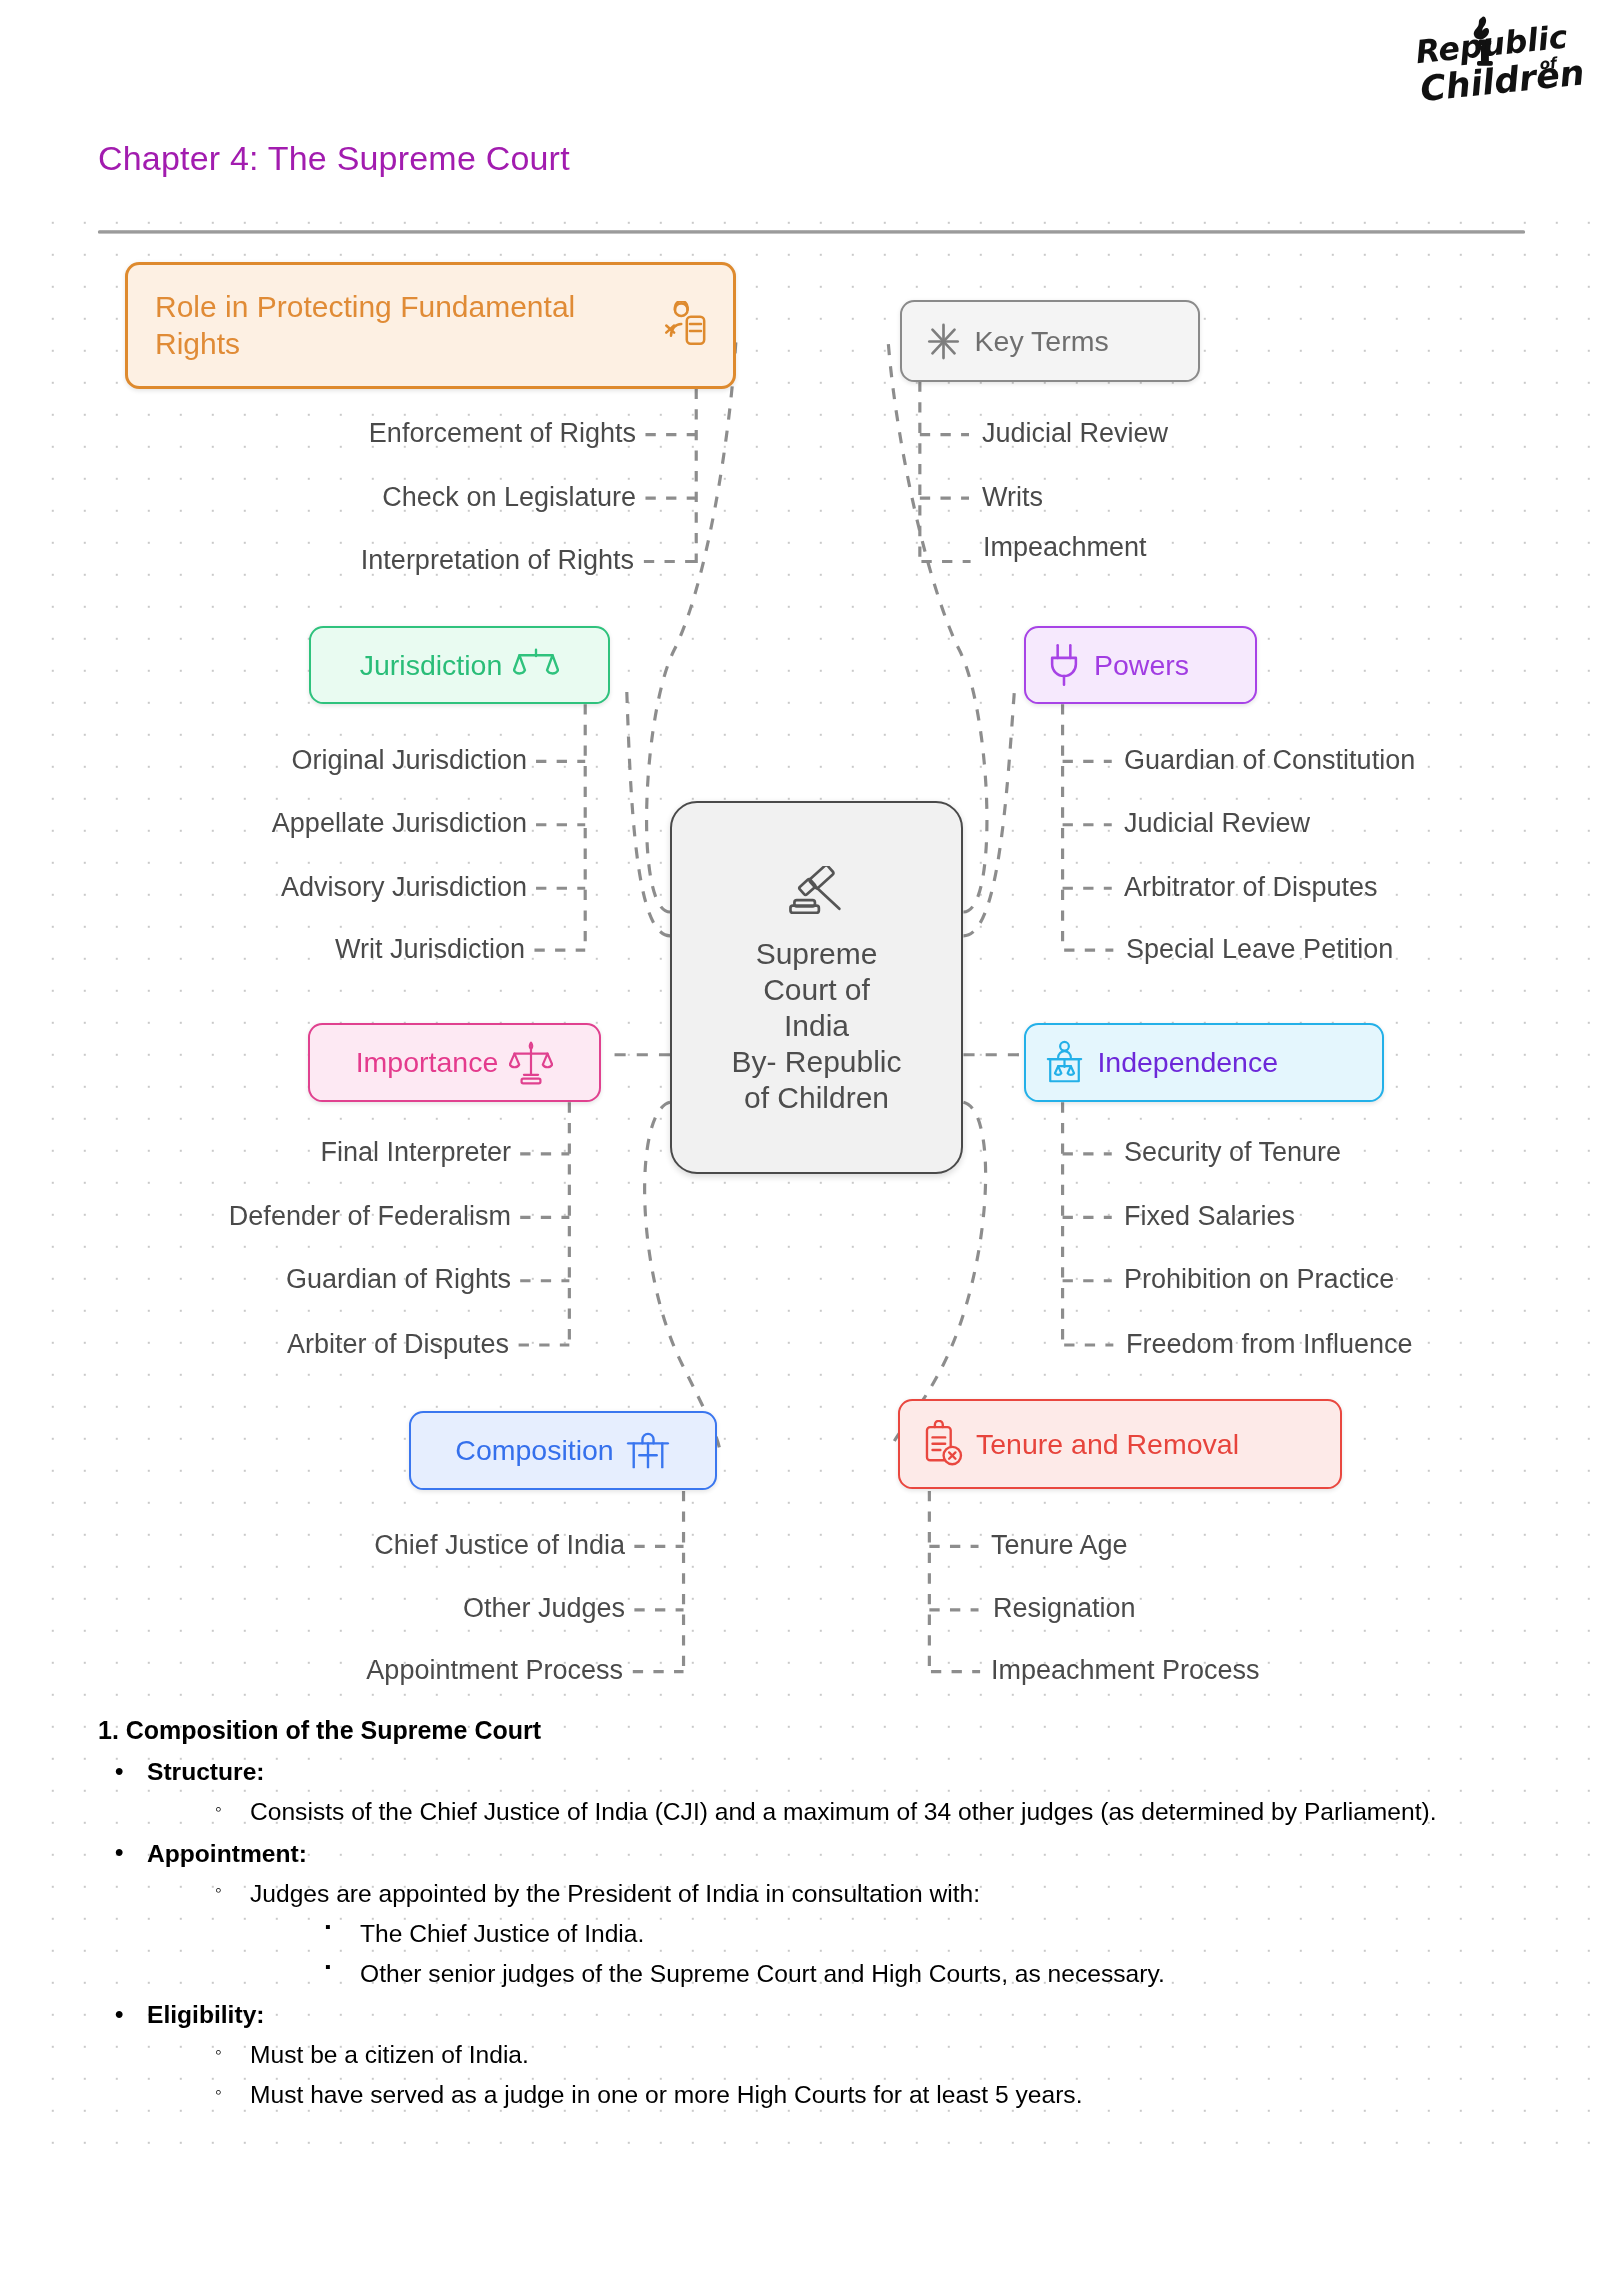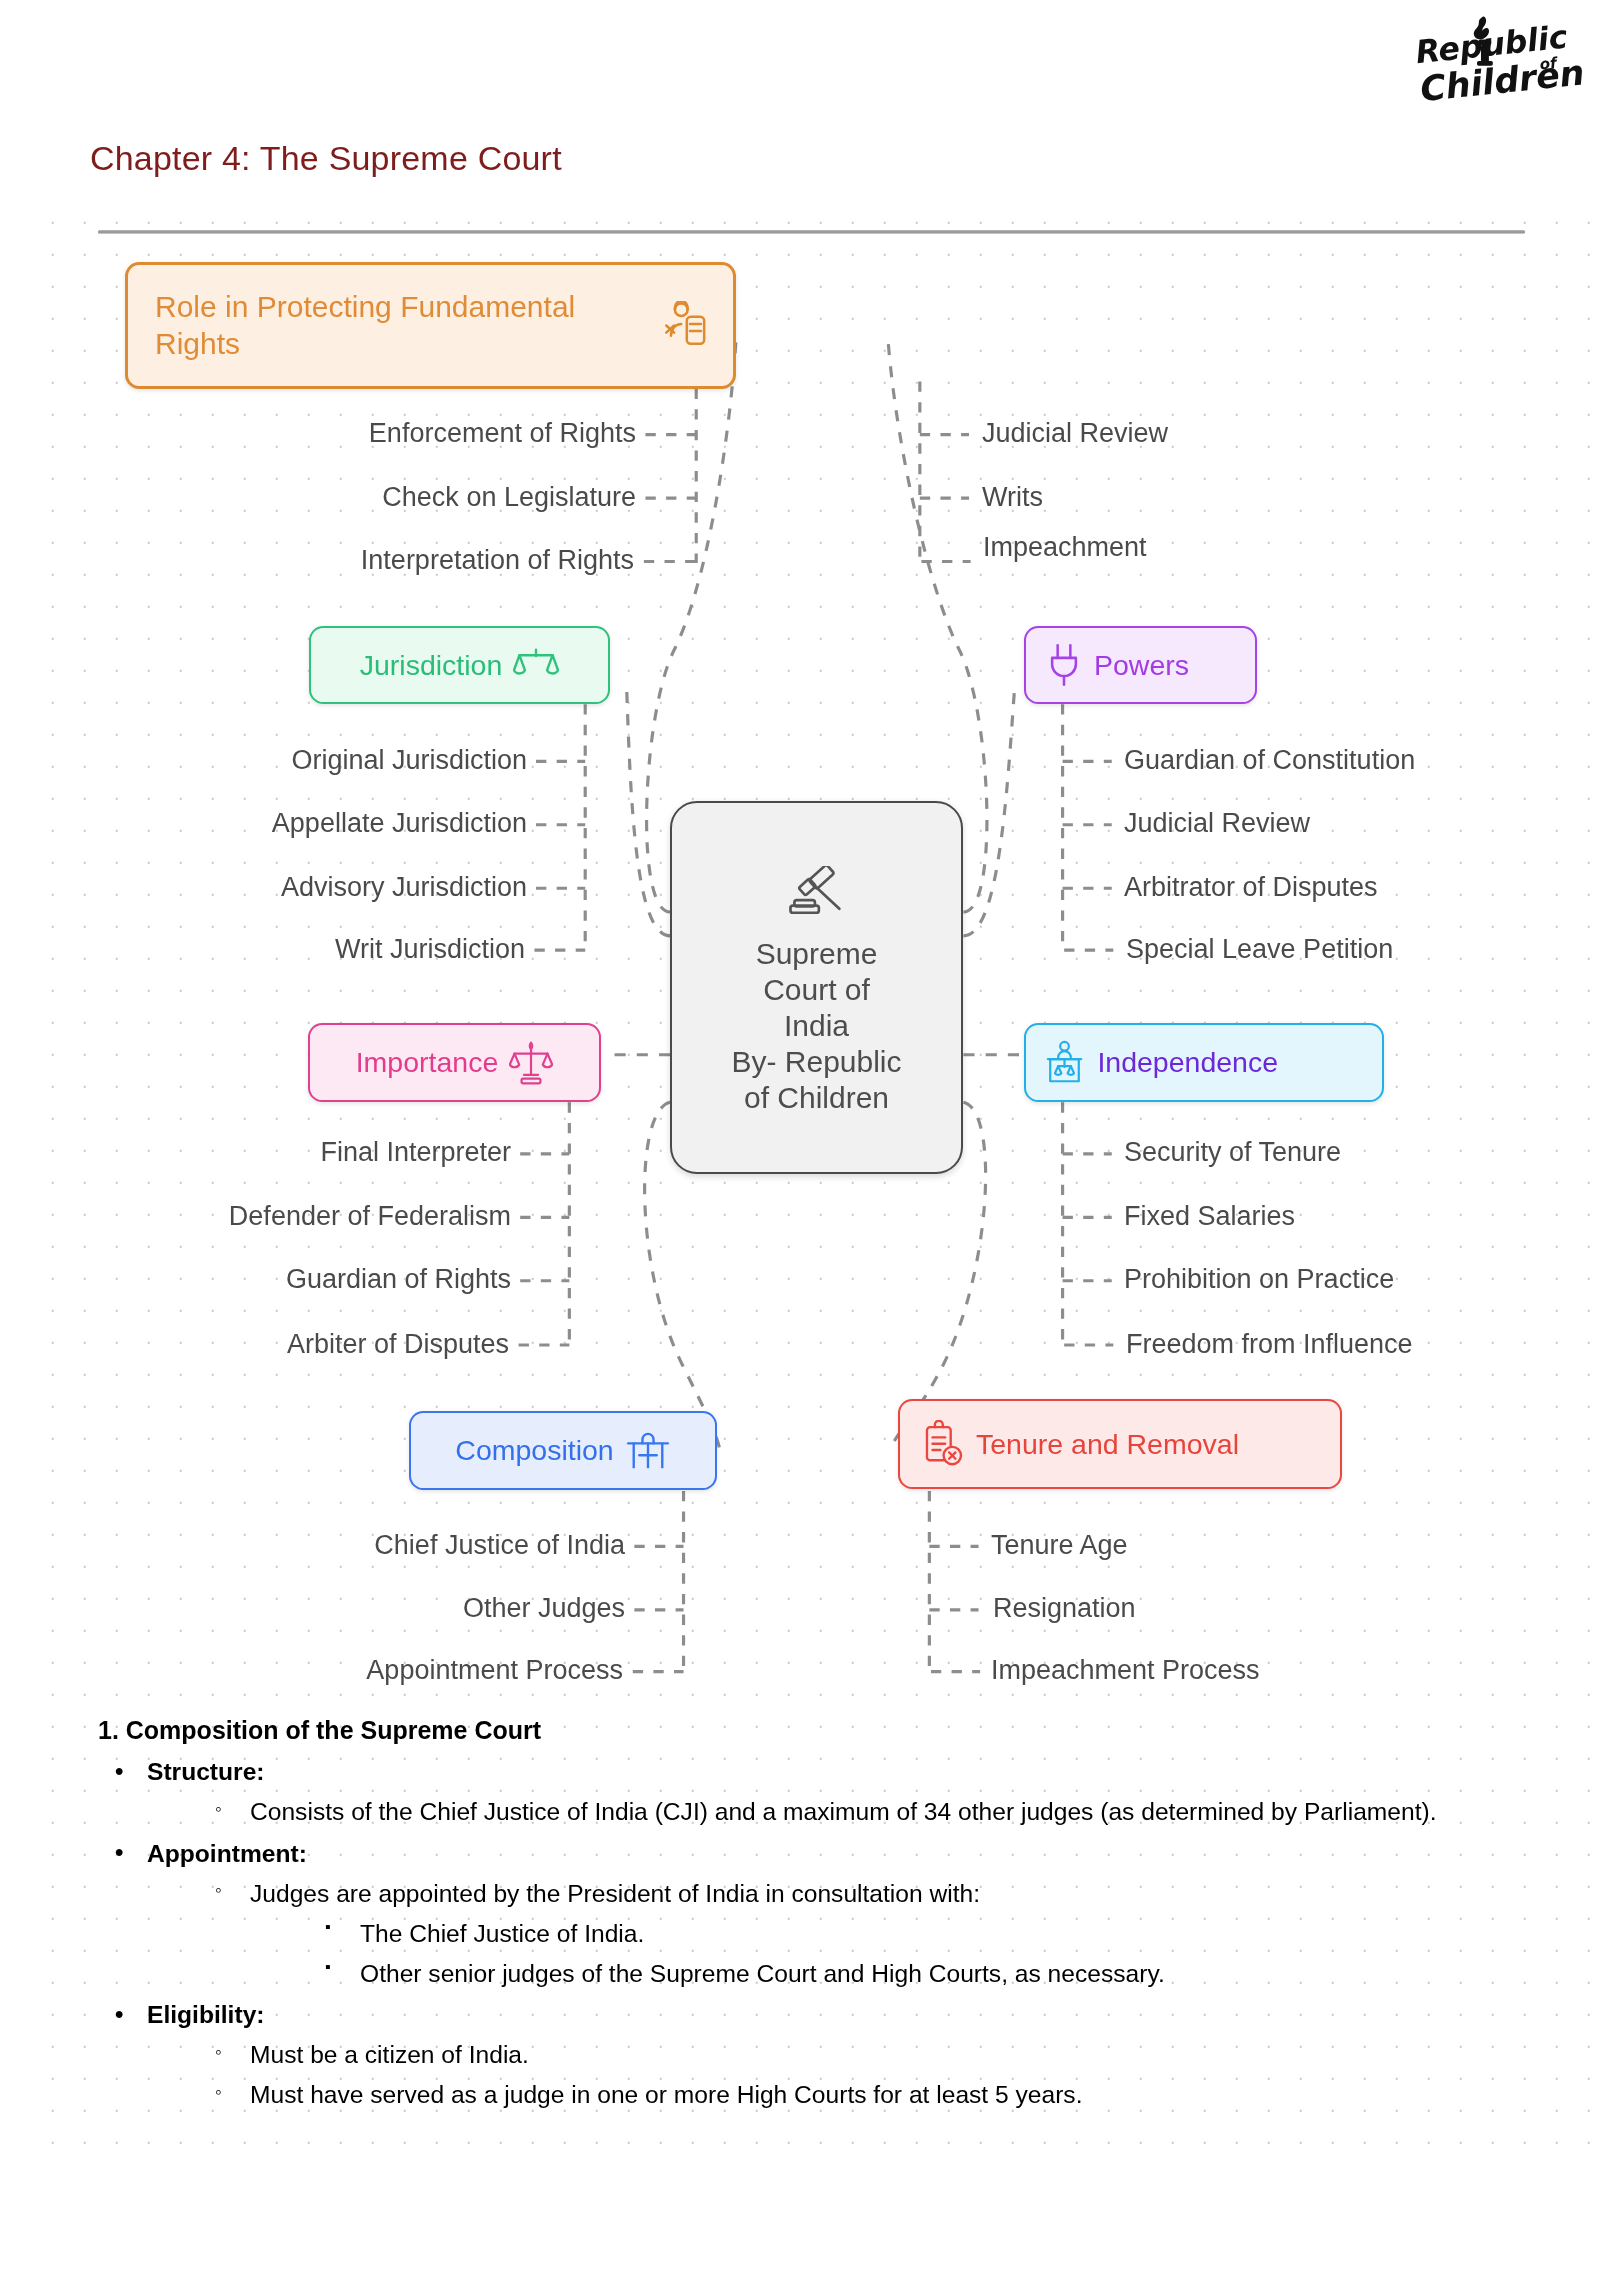--- a/index.html
+++ b/index.html
@@ -28,24 +28,24 @@
 
   
   #logo {
     position: absolute;
     right: 41px; top: 11px;
     width: 174px; height: 103px;
     z-index: 5;
   }
   #page-title {
     position: absolute;
-    left: 90px; top: 139px;
+    left: 98px; top: 139px;
     font-size: 34px;
     font-weight: 400;
-    color: #7f1d1d;
+    color: #a21caf;
     letter-spacing: 0.2px;
     z-index: 5;
     white-space: nowrap;
   }
   #title-rule {
     position: absolute;
     left: 98px; top: 230px;
     width: 1427px; height: 4px;
     background: linear-gradient(to bottom, #b9b9b9, #8e8e8e 55%, #d6d6d6);
     border-radius: 1.6px;
@@ -327,20 +327,31 @@
         <path d="M10 44c0-9 6-15 13-15"></path>
         <path d="M4 31l10 9"></path>
         <path d="M14 31L4 40"></path>
         <rect x="30" y="20" width="22" height="34" rx="5"></rect>
         <line x1="34" y1="29" x2="48" y2="29"></line>
         <line x1="34" y1="38" x2="48" y2="38"></line>
       </svg>
     </span>
   </div>
 
+  <div class="node" id="node-keyterms">
+    <span class="ico">
+      <svg width="41" height="41" viewBox="0 0 52 52" fill="none" stroke="#7e7e7e" stroke-width="3.4" stroke-linecap="round">
+        <line x1="26" y1="5" x2="26" y2="47"></line>
+        <line x1="8" y1="26" x2="44" y2="26"></line>
+        <line x1="12" y1="11" x2="40" y2="41"></line>
+        <line x1="40" y1="11" x2="12" y2="41"></line>
+      </svg>
+    </span>
+    <span class="lbl">Key Terms</span>
+  </div>
 
   <div class="node" id="node-jurisdiction">
     <span class="lbl">Jurisdiction</span>
     <span class="ico">
       <svg width="46" height="41" viewBox="0 0 58 52" fill="none" stroke="#2fc27d" stroke-width="3" stroke-linecap="round" stroke-linejoin="round">
         <line x1="29" y1="6" x2="29" y2="14"></line>
         <line x1="8" y1="13" x2="50" y2="13"></line>
         <path d="M8 13L1 32a8 8 0 0 0 14 0z"></path>
         <path d="M50 13l-7 19a8 8 0 0 0 14 0z"></path>
       </svg>

